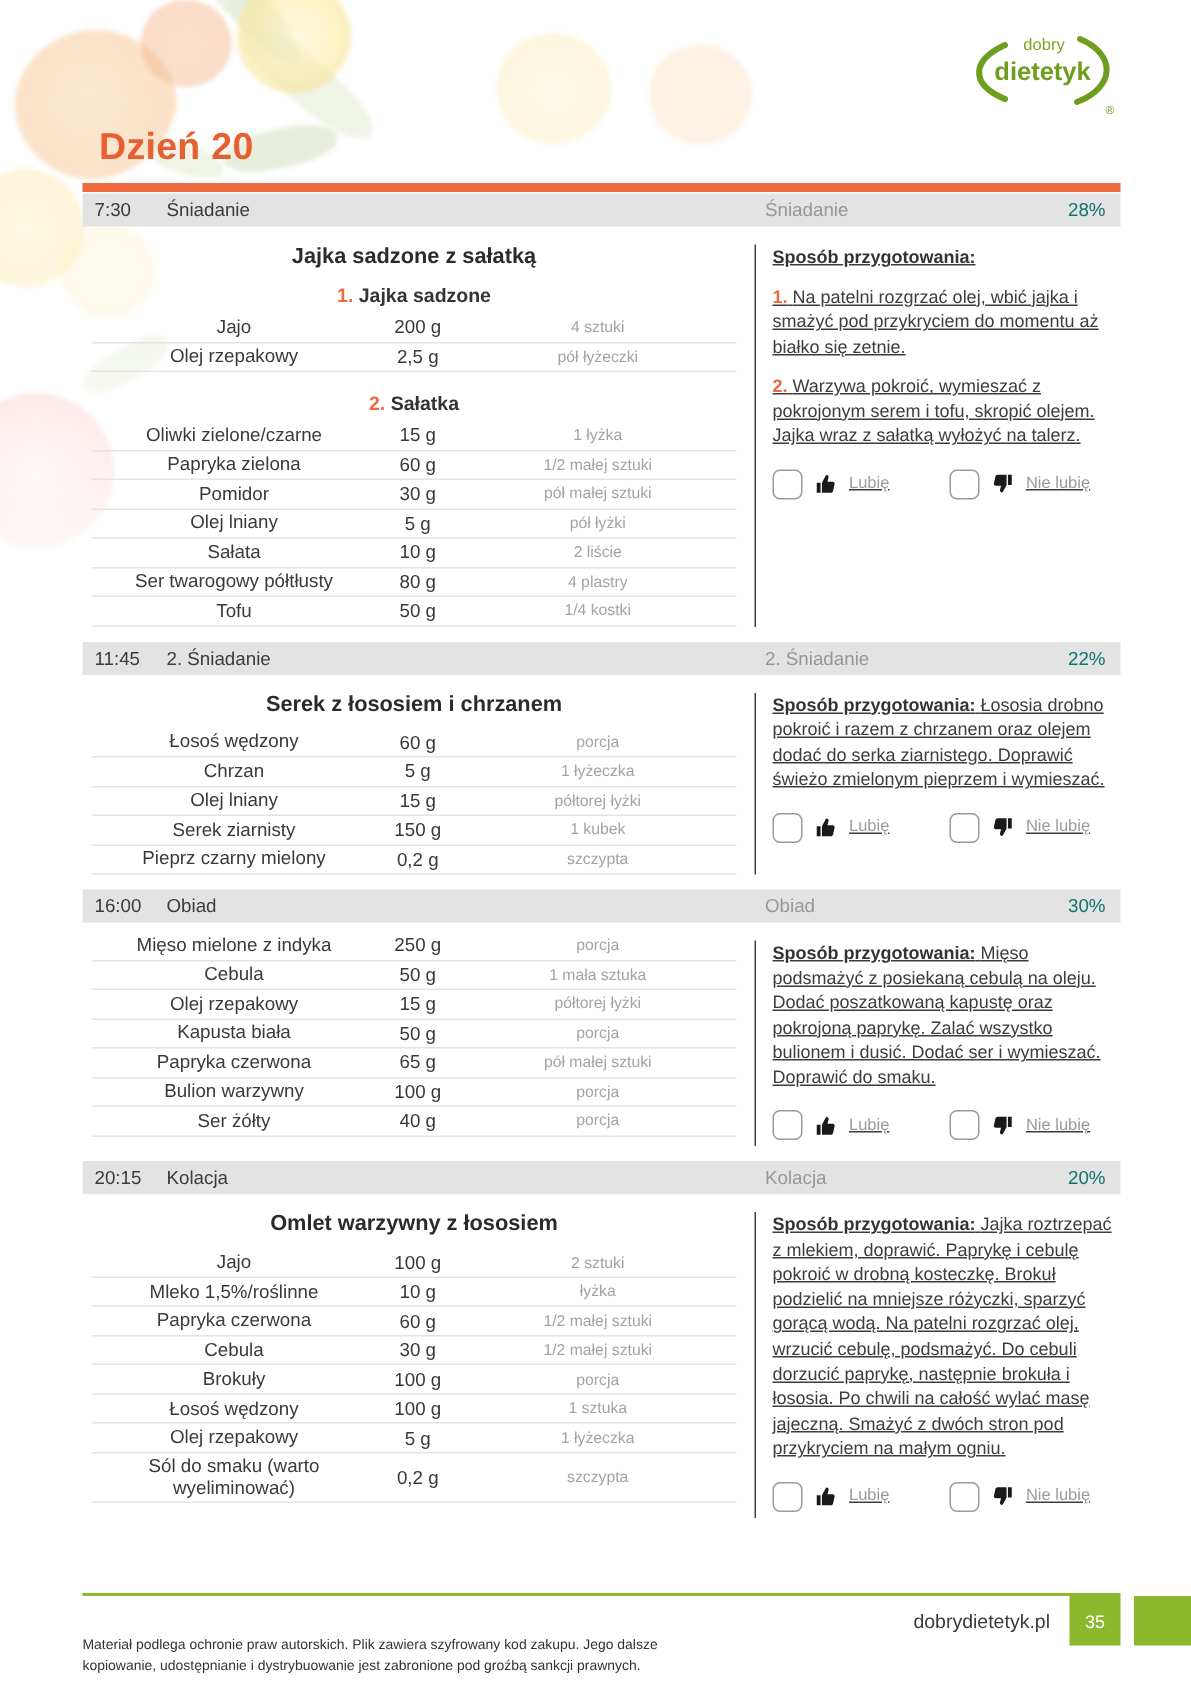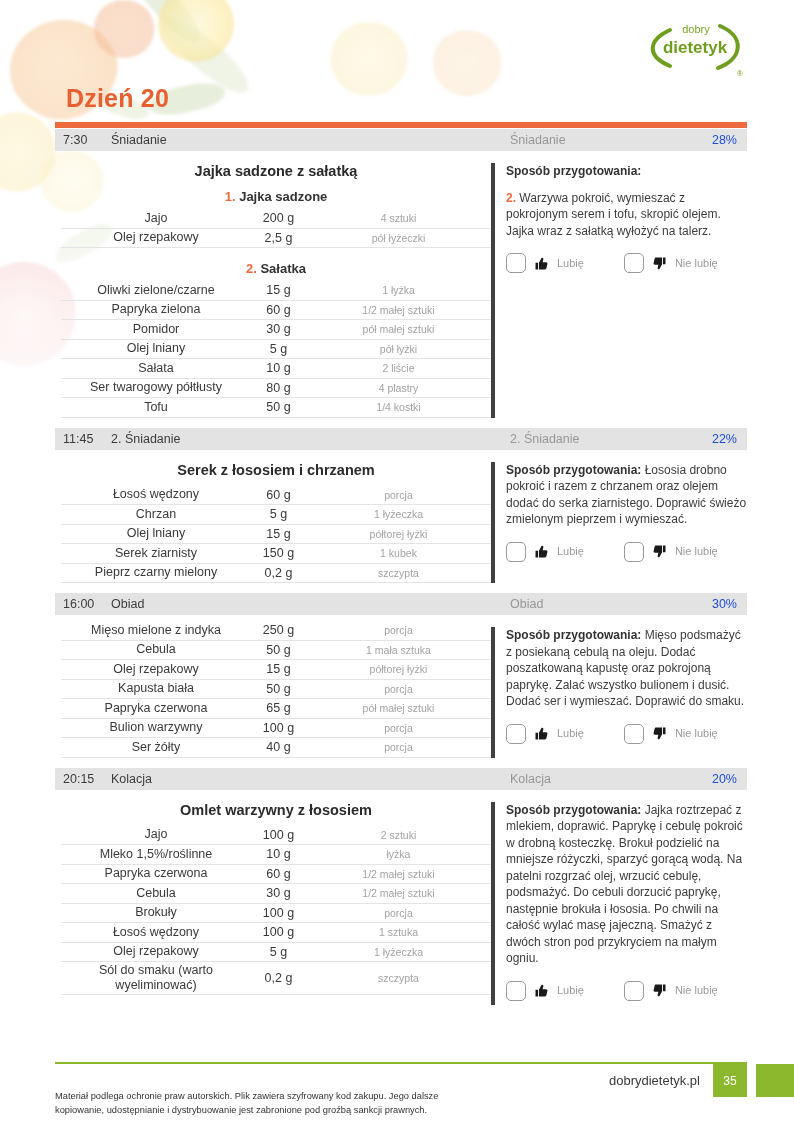--- a/index.html
+++ b/index.html
@@ -17,25 +17,25 @@
   .logo { position:absolute; top:16px; right:46px; width:108px; height:64px; z-index:3; text-align:center; }
   
   .content { position:relative; z-index:2; margin:0 47px 0 55px; padding-top:84px; }
   .page-title { color:#e86032; font-size:25px; font-weight:700; letter-spacing:.2px; margin:0 0 9px 11px; }
   .accent-bar { height:6px; background:#ed6b3f; margin-bottom:1px; }
   
   .meal-header { position:relative; height:22px; background:#e3e3e3; display:flex; align-items:center; font-size:12.5px; color:#3c3c3c; }
   .mh-time { width:56px; padding-left:8px; }
   .mh-name { font-weight:500; }
   .mh-summary { position:absolute; left:455px; color:#979797; }
-  .mh-percent { margin-left:auto; padding-right:10px; color:#1d4ed8; }
+  .mh-percent { margin-left:auto; padding-right:10px; color:#0f766e; }
   
   .meal-body { display:flex; padding:6px 0 10px 6px; }
   .left-col { width:430px; flex:0 0 430px;text-align:center; }
-  .right-col { flex:1; border-left:4px solid #404040; padding-left:11px; font-size:12px; color:#3d3d3d; line-height:1.38; margin-top:6px; padding-bottom:4px; }
+  .right-col { flex:1; border-left:1px solid #404040; margin-left:12px; padding-left:11px; font-size:12px; color:#3d3d3d; line-height:1.38; margin-top:6px; padding-bottom:4px;text-decoration:underline; }
   .dish-title { font-size:14.5px; font-weight:700; color:#2b2b2b; margin:6px 0 8px; }
   .subsec { font-size:13px; font-weight:700; color:#333; margin:10px 0 5px; }
   .subsec .num, .step-num, .onum { color:#ed6b3f; font-weight:700; }
   .ing-row { display:flex; align-items:center; min-height:19.5px; border-bottom:1px solid #e4e4e4; font-size:12.5px; color:#3a3a3a; padding:1px 0; }
   .ing-name { width:190px; flex:0 0 190px; line-height:1.2; }
   .ing-amount { width:55px; flex:0 0 55px; }
   .ing-measure { flex:1; color:#a3a3a3; font-size:10.5px; }
   .prep-label { font-weight:700; color:#333; }
   .prep-head { margin-bottom:10px; }
   .step { margin-bottom:10px; }
@@ -152,20 +152,21 @@
             </div>
             <div class="ing-row">
               <div class="ing-name">Tofu</div>
               <div class="ing-amount">50 g</div>
               <div class="ing-measure">1/4 kostki</div>
             </div>
           </div>
       </div>
       <div class="right-col">
         <div class="prep-head prep-label">Sposób przygotowania:</div>
+        <p class="step"><span class="step-num">1.</span> <span>Na patelni rozgrzać olej, wbić jajka i smażyć pod przykryciem do momentu aż białko się zetnie.</span></p>
         <p class="step"><span class="step-num">2.</span> <span>Warzywa pokroić, wymieszać z pokrojonym serem i tofu, skropić olejem. Jajka wraz z sałatką wyłożyć na talerz.</span></p>
         <div class="like-row">
           <div class="like-group">
             <span class="checkbox"></span>
             <svg class="thumb" viewBox="0 0 20 20">
                 <path fill="#1a1a1a" d="M2 9h3.4v9H2zM6.6 18h7.9c1 0 1.8-.7 2-1.6l1.4-6.1c.2-1-.6-2-1.7-2h-4.7l1-3.9c.2-1-.5-2-1.5-2.1-.5 0-1 .2-1.2.7L6.6 9z"></path>
               </svg>
             <span class="like-label">Lubię</span>
           </div>
           <div class="like-group">

